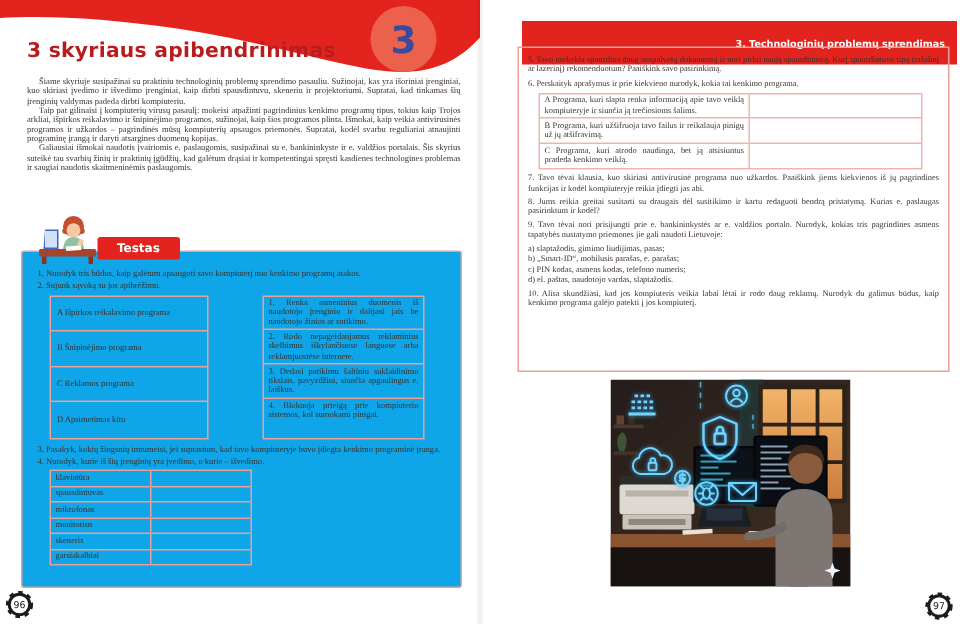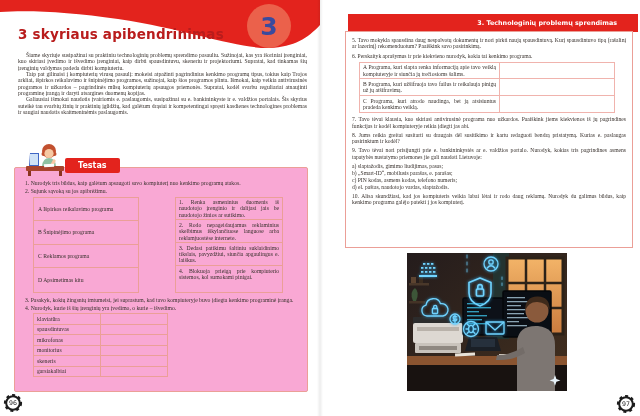--- a/index.html
+++ b/index.html
@@ -13,21 +13,21 @@
 
   
   .wave { position:absolute; left:0; top:0; }
   .chapter-title { position:absolute; left:18px; top:26px; font-family:"DejaVu Sans", sans-serif;
                    font-weight:bold; font-size:13.5px; color:#b91c1c; letter-spacing:0.2px; }
   .intro { position:absolute; left:18px; top:52px; width:289px; font-size:5.7px;
            line-height:6.35px; text-align:justify; }
   .intro p { text-indent:8px; }
 
   .test-box { position:absolute; left:14px; top:167px; width:294px; height:225px;
-              border:1px solid #eb9f97; border-radius:2px; background:#f9a8d4; }
+              border:1px solid #eb9f97; border-radius:2px; background:#0ea5e9; }
   .girl { position:absolute; left:10px; top:-26px; }
   .test-label { position:absolute; left:50px; top:-10px; background:#e3231d; color:#fff;
                 font-family:"DejaVu Sans", sans-serif; font-weight:bold; font-size:8px;
                 padding:2.5px 13px 3px; border-radius:2px; }
   .test-inner { position:absolute; left:10px; top:12px; right:8px; font-size:5.7px; line-height:6.3px; }
   .q { margin-bottom:2px; text-align:justify; }
   .match { display:flex; margin:2px 0 4px 8px; }
   .terms { width:106px; border:1px solid #eb9f97; }
   .term  { height:23.5px; display:flex; align-items:center; padding:0 4px; border-bottom:1px solid #eb9f97; }
   .term:last-child { border-bottom:none; }
@@ -37,23 +37,23 @@
   .dev-table { width:135px; margin-left:8px; border:1px solid #eb9f97; }
   .dev-row { display:flex; border-bottom:1px solid #eb9f97; }
   .dev-row:last-child { border-bottom:none; }
   .dev-name { width:67px; padding:1.6px 3px; border-right:1px solid #eb9f97; }
   .dev-empty { flex:1; }
   .gear { position:absolute; width:20px; height:20px; }
   .gear-left { left:3px; top:393px; }
   .gear-right { left:296px; top:394px; }
 
   
-  .red-bar { position:absolute; left:28px; right:2px; top:14px; height:18px; background:#e3231d;
+  .red-bar { position:absolute; left:28px; right:2px; top:14px; height:29px; background:#e3231d;
              color:#fff; font-family:"DejaVu Sans", sans-serif; font-weight:bold; font-size:6.4px;
-             display:flex; align-items:center; justify-content:flex-end; padding-right:21px; }
+             display:flex; align-items:center; justify-content:flex-end; padding-right:8px; }
   .qbox { position:absolute; left:25px; top:31px; width:288px; height:217px;
           border:1px solid #eb9f97; padding:5px 6px 4px; font-size:5.6px; line-height:6.45px;
           text-align:justify; }
   .qbox .q { margin-bottom:2.6px; }
   .opt { margin-bottom:0.6px; text-align:left; }
   .q6-table { width:256px; margin:0 0 3px 7px; border:1px solid #f0b3ad; }
   .q6-row { display:flex; border-bottom:1px solid #f0b3ad; }
   .q6-row:last-child { border-bottom:none; }
   .q6-text { width:140px; padding:1.5px 3px; border-right:1px solid #f0b3ad; }
   .q6-empty { flex:1; }

